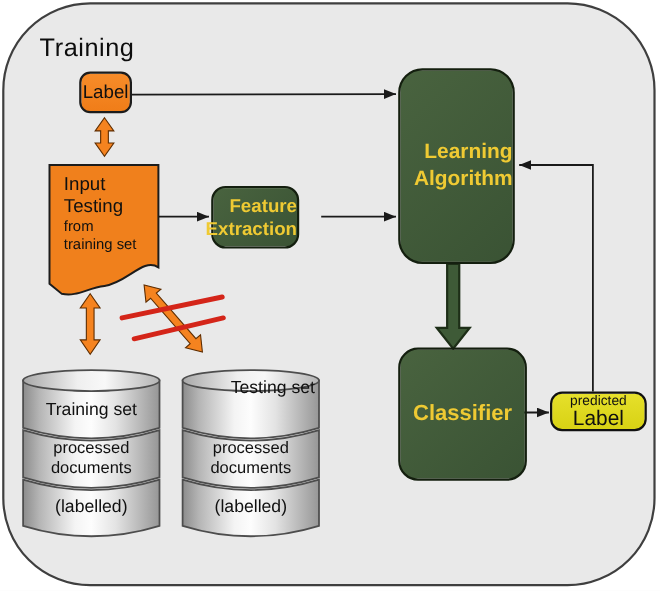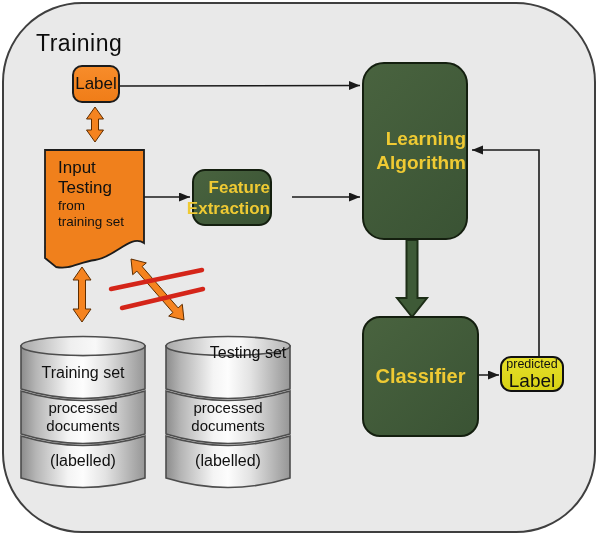--- a/index.html
+++ b/index.html
@@ -10,21 +10,21 @@
   .title{position:absolute;left:36px;top:30px;font-size:23px;font-weight:normal;color:#0d0d0d;letter-spacing:0.5px;}
   .node{position:absolute;box-sizing:border-box;display:flex;flex-direction:column;justify-content:center;}
   .orange-box{background:linear-gradient(180deg,#f78c2a,#f07d18);border:2px solid #1c1c1c;border-radius:10px;
               align-items:center;color:#101010;}
   .node-label{left:72px;top:65px;width:48px;height:38px;font-size:17px;}
   .green-box{background:linear-gradient(135deg,#49633f,#3a5334);border:2px solid #141f0f;color:#efca33;
              font-weight:bold;align-items:flex-end;}
   .node-fe{left:192px;top:169px;width:80px;height:57px;border-radius:13px;padding-left:12px;font-size:17px;line-height:21px;}
   .node-la{left:362px;top:62px;width:106px;height:178px;border-radius:22px;padding-left:13px;font-size:19px;line-height:24px;}
   .node-cls{left:362px;top:316px;width:117px;height:121px;border-radius:18px;align-items:center;font-size:20px;}
-  .node-pred{left:500px;top:356px;width:64px;height:36px;background:linear-gradient(180deg,#e6e02b,#d8d214);
+  .node-pred{left:500px;top:356px;width:88px;height:36px;background:linear-gradient(180deg,#e6e02b,#d8d214);
              border:2px solid #111;border-radius:11px;align-items:center;color:#101010;}
   .node-pred .small{font-size:12.5px;line-height:13px;}
   .node-pred .big{font-size:19px;line-height:19px;}
   .doc-text{position:absolute;left:58px;top:158px;color:#101010;}
   .doc-text .l1{font-size:17px;line-height:20px;}
   .doc-text .l2{font-size:13.5px;line-height:16px;}
   .db-text{position:absolute;width:124px;text-align:center;color:#101010;}
   .db-name{font-size:16px;}
   .db-mid{font-size:15px;line-height:18px;}
   .db-lab{font-size:16px;}

